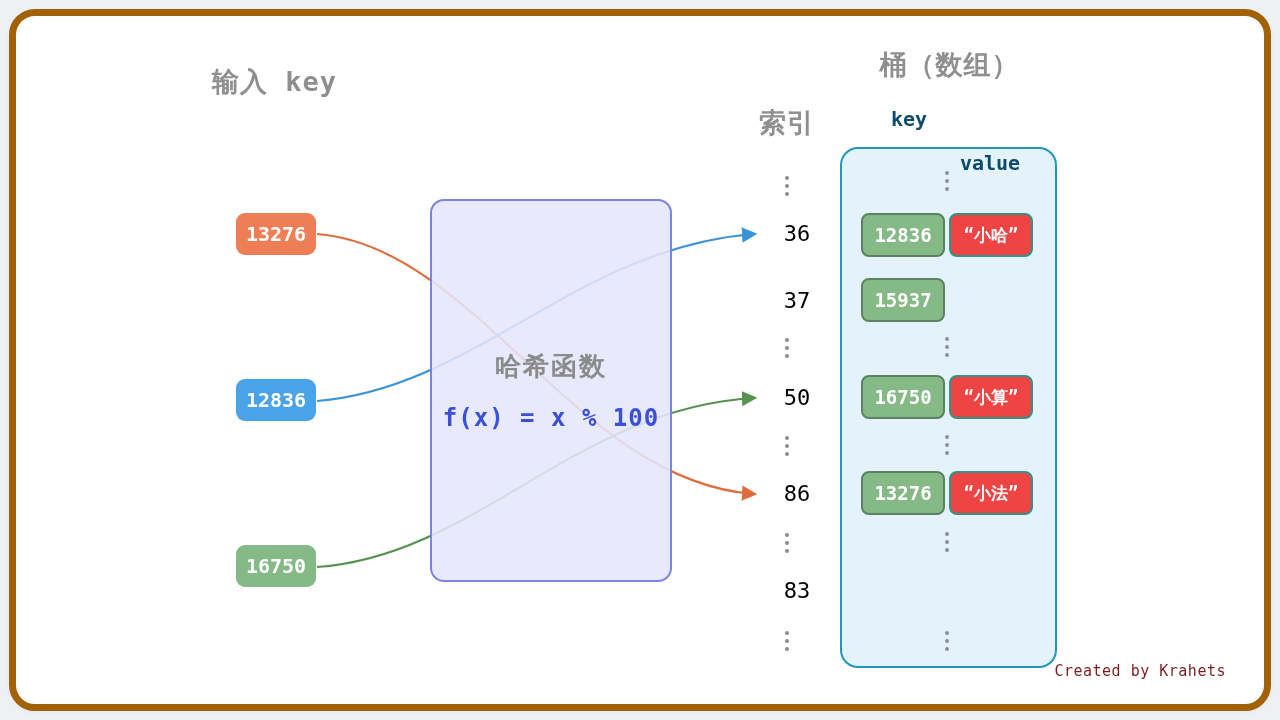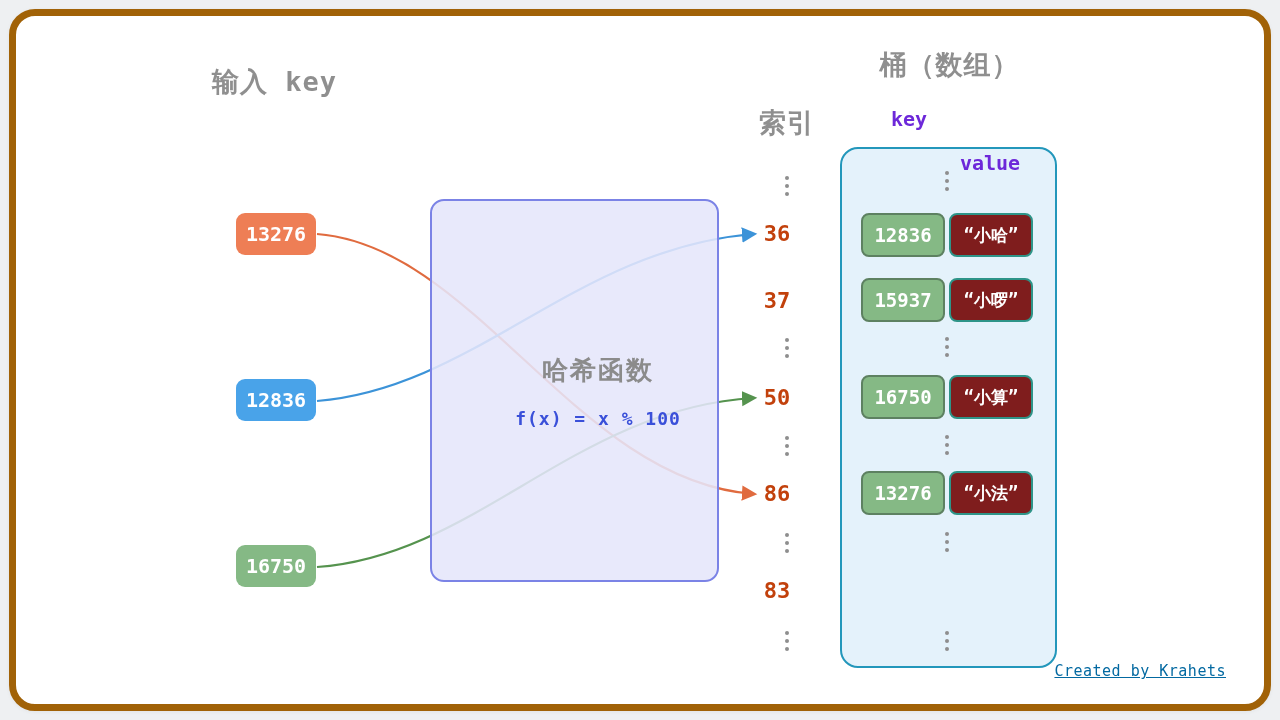--- a/index.html
+++ b/index.html
@@ -15,74 +15,74 @@
   }
   
   .hdr{
     position:absolute;color:#8f8f8f;font-size:27px;font-weight:600;
     letter-spacing:1px;white-space:nowrap;z-index:3;
   }
   .input-hdr{left:196px;top:48px;}
   .index-hdr{left:731px;top:48px;width:80px;text-align:center;margin-top:41px;}
   .bucket-hdr{left:841px;top:31px;width:185px;text-align:center;}
   .col-label{
-    position:absolute;top:91px;color:#6d28d9;font-size:20px;font-weight:700;
+    position:absolute;top:91px;color:#0c4a6e;font-size:20px;font-weight:700;
     text-align:center;z-index:3;
   }
   .key-label{left:863px;width:60px;}
   .value-label{left:929px;width:90px;margin-top:44px;}
   
   .keybox{
     position:absolute;left:220px;width:80px;height:42px;border-radius:9px;
     color:#ffffff;font-size:20px;font-weight:700;z-index:3;
     display:flex;align-items:center;justify-content:center;
   }
   .keybox.orange{background:#ee7e55;}
   .keybox.blue{background:#49a3e9;}
   .keybox.green{background:#85b985;}
   
   .hashbox{
     position:absolute;left:414px;top:183px;width:238px;height:379px;
     background:rgba(229,230,250,0.88);border:2px solid #7b83e6;border-radius:14px;
     z-index:2;display:flex;flex-direction:column;align-items:center;
-    justify-content:center;gap:20px;padding-left:47px;
+    justify-content:center;gap:20px;
   }
   .hash-title{color:#8b8b8b;font-size:26px;font-weight:700;letter-spacing:2px;}
-  .hash-formula{color:#3a50d9;font-size:18px;font-weight:700;letter-spacing:1px;}
+  .hash-formula{color:#3a50d9;font-size:24px;font-weight:700;letter-spacing:1px;}
   
   .arrows{position:absolute;left:0;top:0;z-index:1;pointer-events:none;}
   
   .idx{
-    position:absolute;left:735px;width:52px;text-align:center;
-    color:#c2410c;font-size:22px;font-weight:700;line-height:28px;z-index:3;
+    position:absolute;left:755px;width:52px;text-align:center;
+    color:#000000;font-size:22px;font-weight:400;line-height:28px;z-index:3;
   }
   
   .vdots{
     position:absolute;display:flex;flex-direction:column;gap:4px;
     align-items:center;z-index:3;
   }
   .vdots i{display:block;width:4px;height:4px;border-radius:50%;background:#8e8e8e;}
   
   .bucket{
     position:absolute;left:824px;top:131px;width:213px;height:517px;
     background:#e4f2fb;border:2.5px solid #2397bb;border-radius:18px;z-index:2;
   }
   .entry{
     position:absolute;left:845px;display:flex;gap:4px;z-index:3;
   }
   .kcell,.vcell{
     width:80px;height:40px;border-radius:8px;color:#ffffff;font-weight:700;
     display:flex;align-items:center;justify-content:center;
   }
   .kcell{background:#85b985;border:2.5px solid #5d8161;font-size:19px;}
-  .vcell{background:#7f1d1d;border:2.5px solid #2e9488;font-size:17px;white-space:nowrap;}
+  .vcell{background:#ef4444;border:2.5px solid #2e9488;font-size:17px;white-space:nowrap;}
   
   .credit{
-    position:absolute;right:38px;bottom:24px;color:#0369a1;font-size:15px;
-    letter-spacing:.5px;z-index:3;text-decoration:underline;
+    position:absolute;right:38px;bottom:24px;color:#7f1d1d;font-size:15px;
+    letter-spacing:.5px;z-index:3;
   }
 </style>
 </head>
 <body>
 
 <div class="card">
 
   <svg class="arrows" width="1280" height="720">
     <defs>
       <marker id="ah-orange" markerWidth="9" markerHeight="9" refX="5.5" refY="3.5" orient="auto">
@@ -153,21 +153,20 @@
       <i></i>
       <i></i>
     </div>
 
   <div class="entry" style="top:197px">
     <div class="kcell">12836</div>
     <div class="vcell">“小哈”</div>
   </div>
   <div class="entry" style="top:262px">
     <div class="kcell">15937</div>
-    <div class="vcell">“小啰”</div>
   </div>
   <div class="vdots" style="left:929px;top:321px">
       <i></i>
       <i></i>
       <i></i>
     </div>
   <div class="entry" style="top:359px">
     <div class="kcell">16750</div>
     <div class="vcell">“小算”</div>
   </div>

